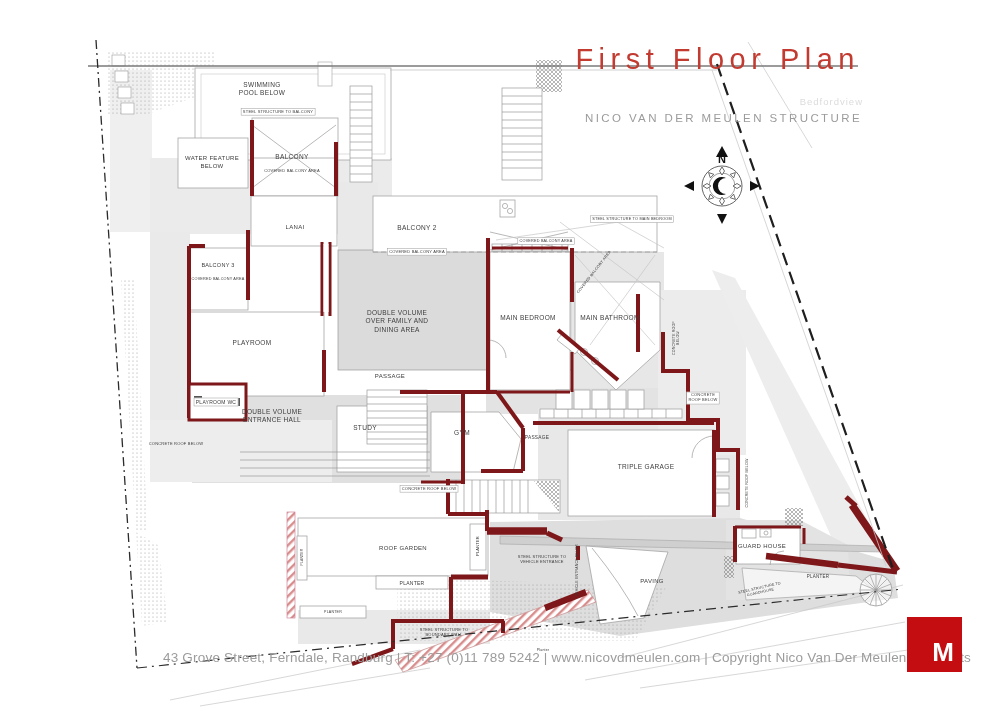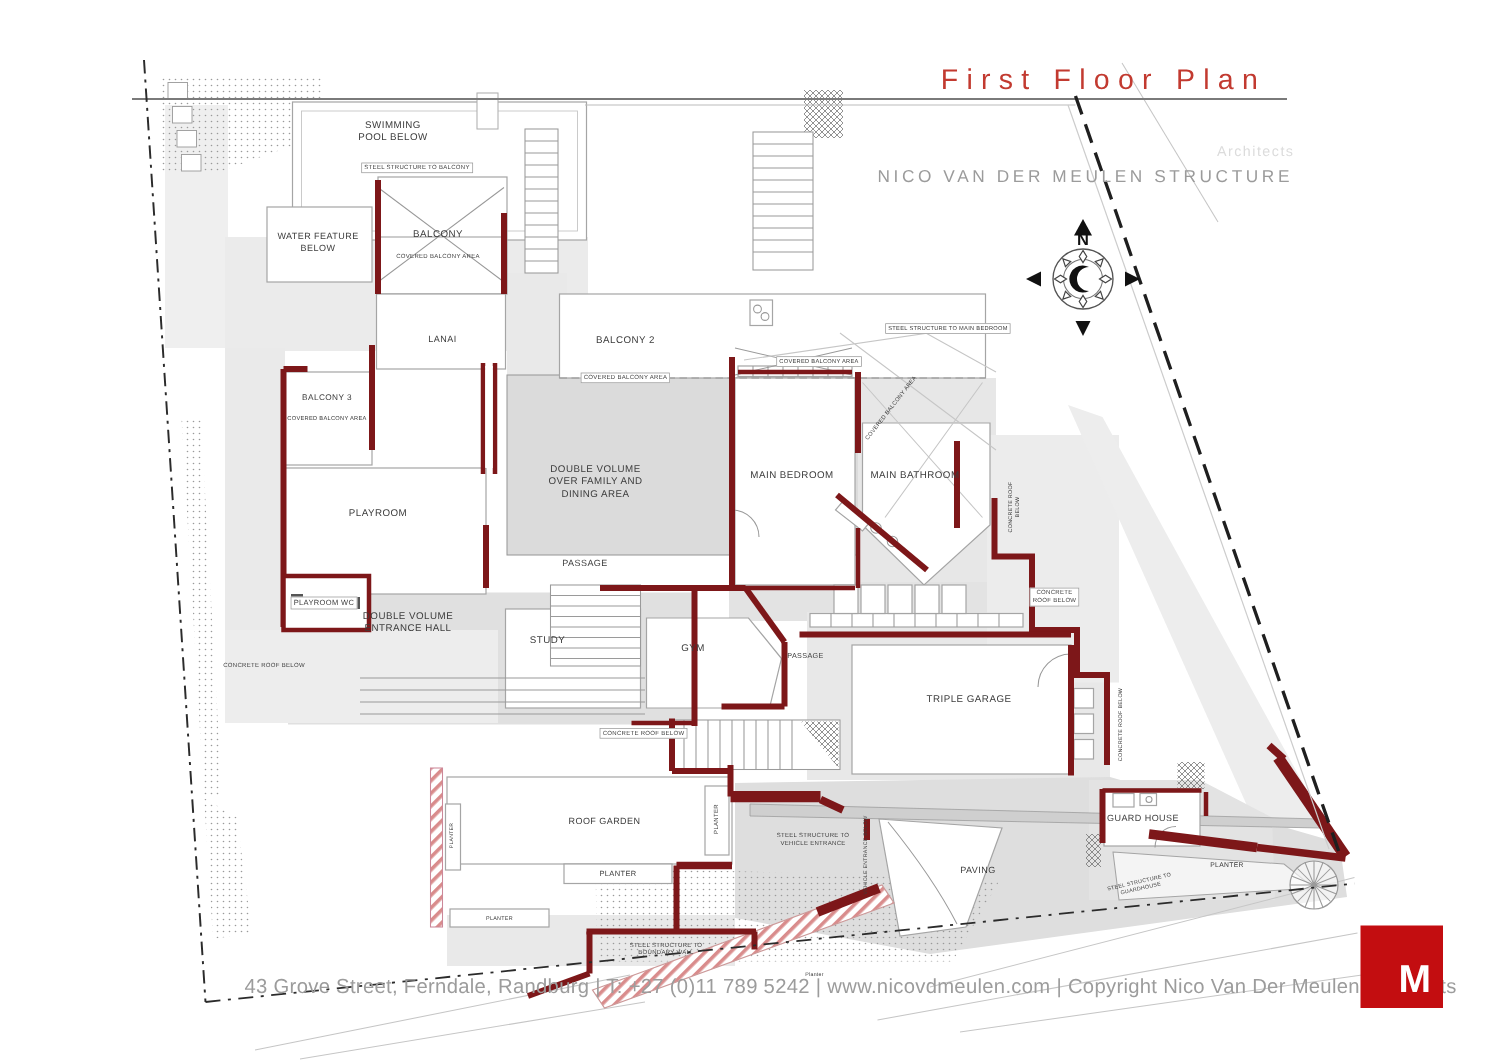--- a/index.html
+++ b/index.html
@@ -10,21 +10,21 @@
   .thin{stroke:#9A9A9A;stroke-width:.7;fill:none;}
   .faint{stroke:#C6C6C6;stroke-width:.7;fill:none;}
   .wr{stroke:var(--wall);fill:none;stroke-width:4;stroke-linecap:butt;}
   .wr3{stroke:var(--wall);fill:none;stroke-width:3;}
   .wr5{stroke:var(--wall);fill:none;stroke-width:5;}
   .wr6{stroke:var(--wall);fill:none;stroke-width:6.5;}
   .wr7{stroke:var(--wall);fill:none;stroke-width:7.5;}
   .plan-label{position:absolute;white-space:pre-line;text-align:center;color:#3C3C3C;
       line-height:1.3;letter-spacing:.05em;z-index:5;}
   .plan-label.boxed{background:#fff;border:.5px solid #9a9a9a;padding:1px 3px;}
-  #page-title{position:absolute;right:156px;top:43px;font-size:19px;letter-spacing:5.5px;
+  #page-title{position:absolute;right:140px;top:43px;font-size:29px;letter-spacing:5.5px;
       color:var(--accent);z-index:6;}
   #architects-line{position:absolute;right:138px;top:112px;font-size:11.5px;letter-spacing:2.4px;
       color:#9B9B9B;z-index:6;}
   #watermark{position:absolute;right:137px;top:96px;font-size:9.5px;letter-spacing:1px;
       color:#DCDCDC;z-index:6;}
   #footer-line{position:absolute;left:163px;top:650px;font-size:13.5px;letter-spacing:.2px;
       color:#9C9C9C;z-index:6;}
   #logo{position:absolute;left:907px;top:617px;width:55px;height:55px;background:var(--logo);z-index:7;}
   #logo span{position:absolute;right:8px;bottom:4px;color:#fff;font-weight:bold;font-size:26px;}
   #compass-n{font-family:"Liberation Sans",sans-serif;font-weight:bold;font-size:11px;fill:#111;
@@ -302,19 +302,19 @@
       <div class="plan-label" style="left: 542px; top: 560px; font-size: 8px; transform: translate(-50%, -50%) scale(0.5);">STEEL STRUCTURE TO
 VEHICLE ENTRANCE</div>
       <div class="plan-label" style="left: 577px; top: 570px; font-size: 7px; transform: translate(-50%, -50%) rotate(-90deg) scale(0.5);">VEHICLE ENTRANCE BELOW</div>
       <div class="plan-label" style="left: 444px; top: 633px; font-size: 8px; transform: translate(-50%, -50%) scale(0.5);">STEEL STRUCTURE TO
 BOUNDARY WALL</div>
       <div class="plan-label" style="left: 652px; top: 582px; font-size: 6px; transform: translate(-50%, -50%);">PAVING</div>
       <div class="plan-label" style="left: 543px; top: 650px; font-size: 7px; transform: translate(-50%, -50%) scale(0.5);">Planter</div>
     </div>
 
   <div id="page-title">First Floor Plan</div>
-  <div id="watermark">Architects</div>
+  <div id="watermark">Bedfordview</div>
   <div id="architects-line">NICO VAN DER MEULEN STRUCTURE</div>
   <div id="footer-line">43 Grove Street, Ferndale,  Randburg | T: +27 (0)11 789 5242 | www.nicovdmeulen.com | Copyright Nico Van Der Meulen Architects</div>
   <div id="logo">
     <span>M</span>
   </div>
 </div>
 
 </body></html>

